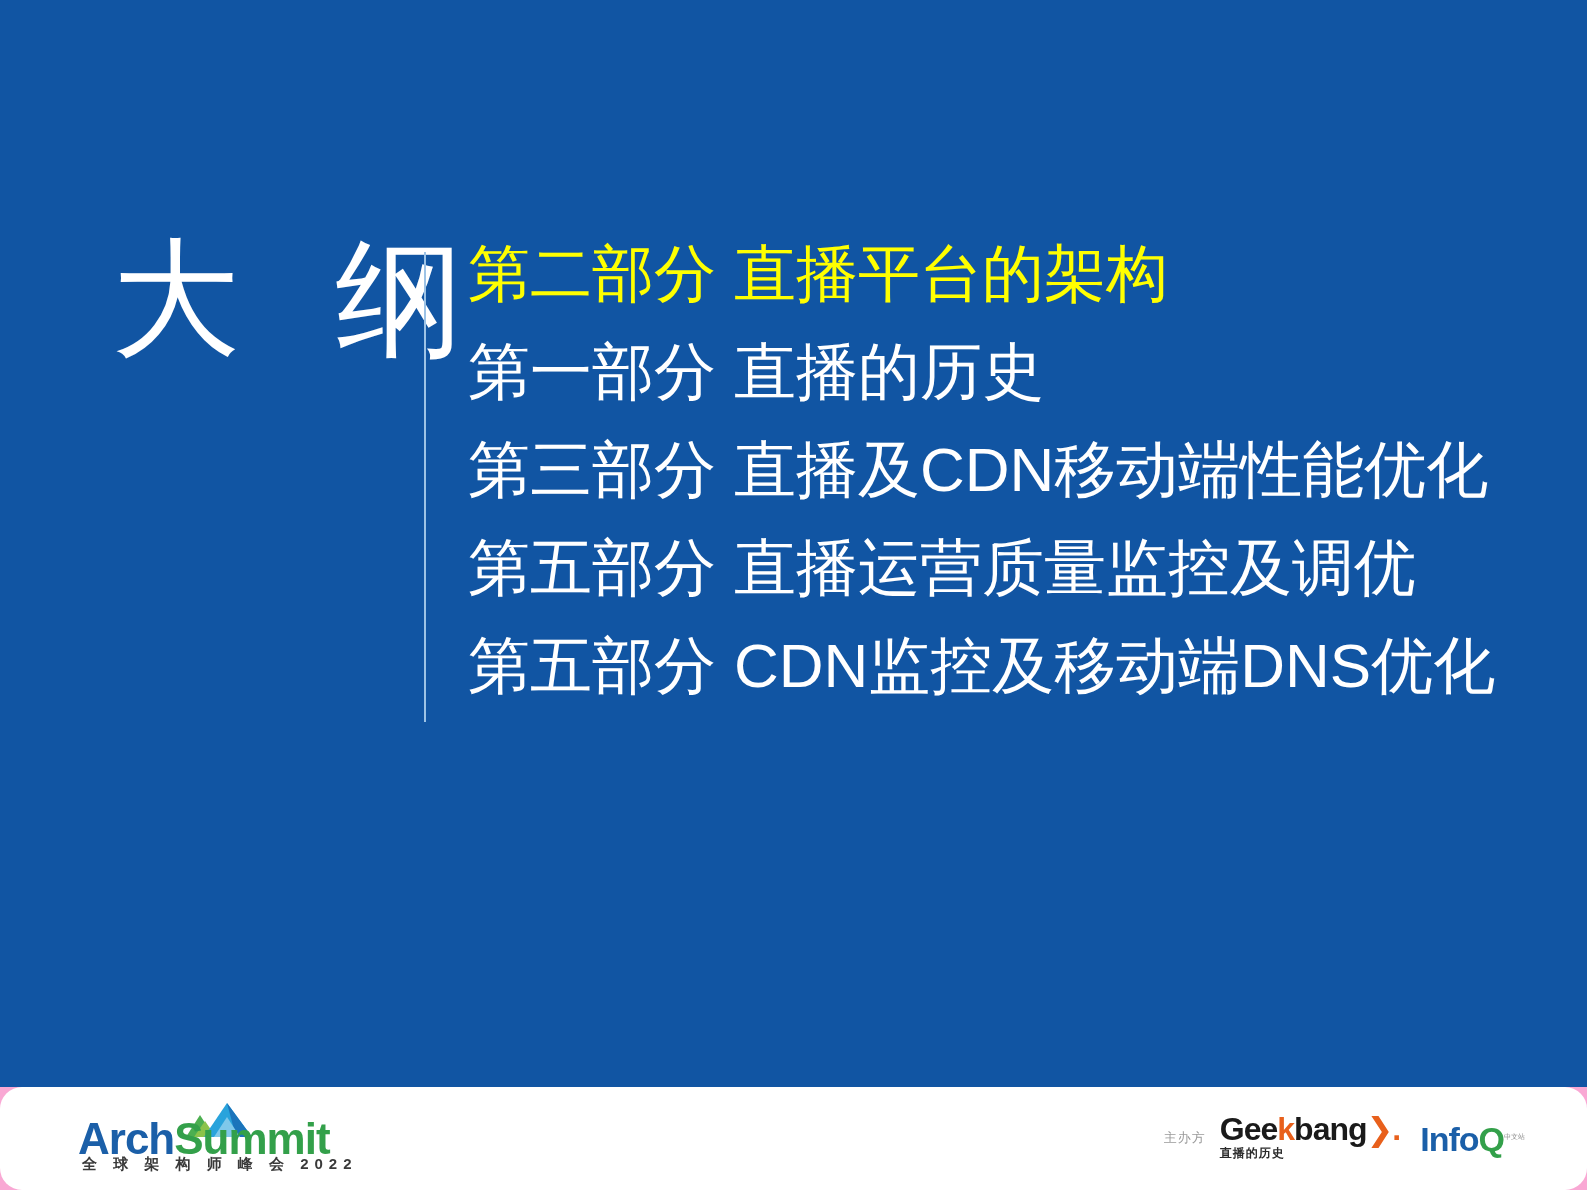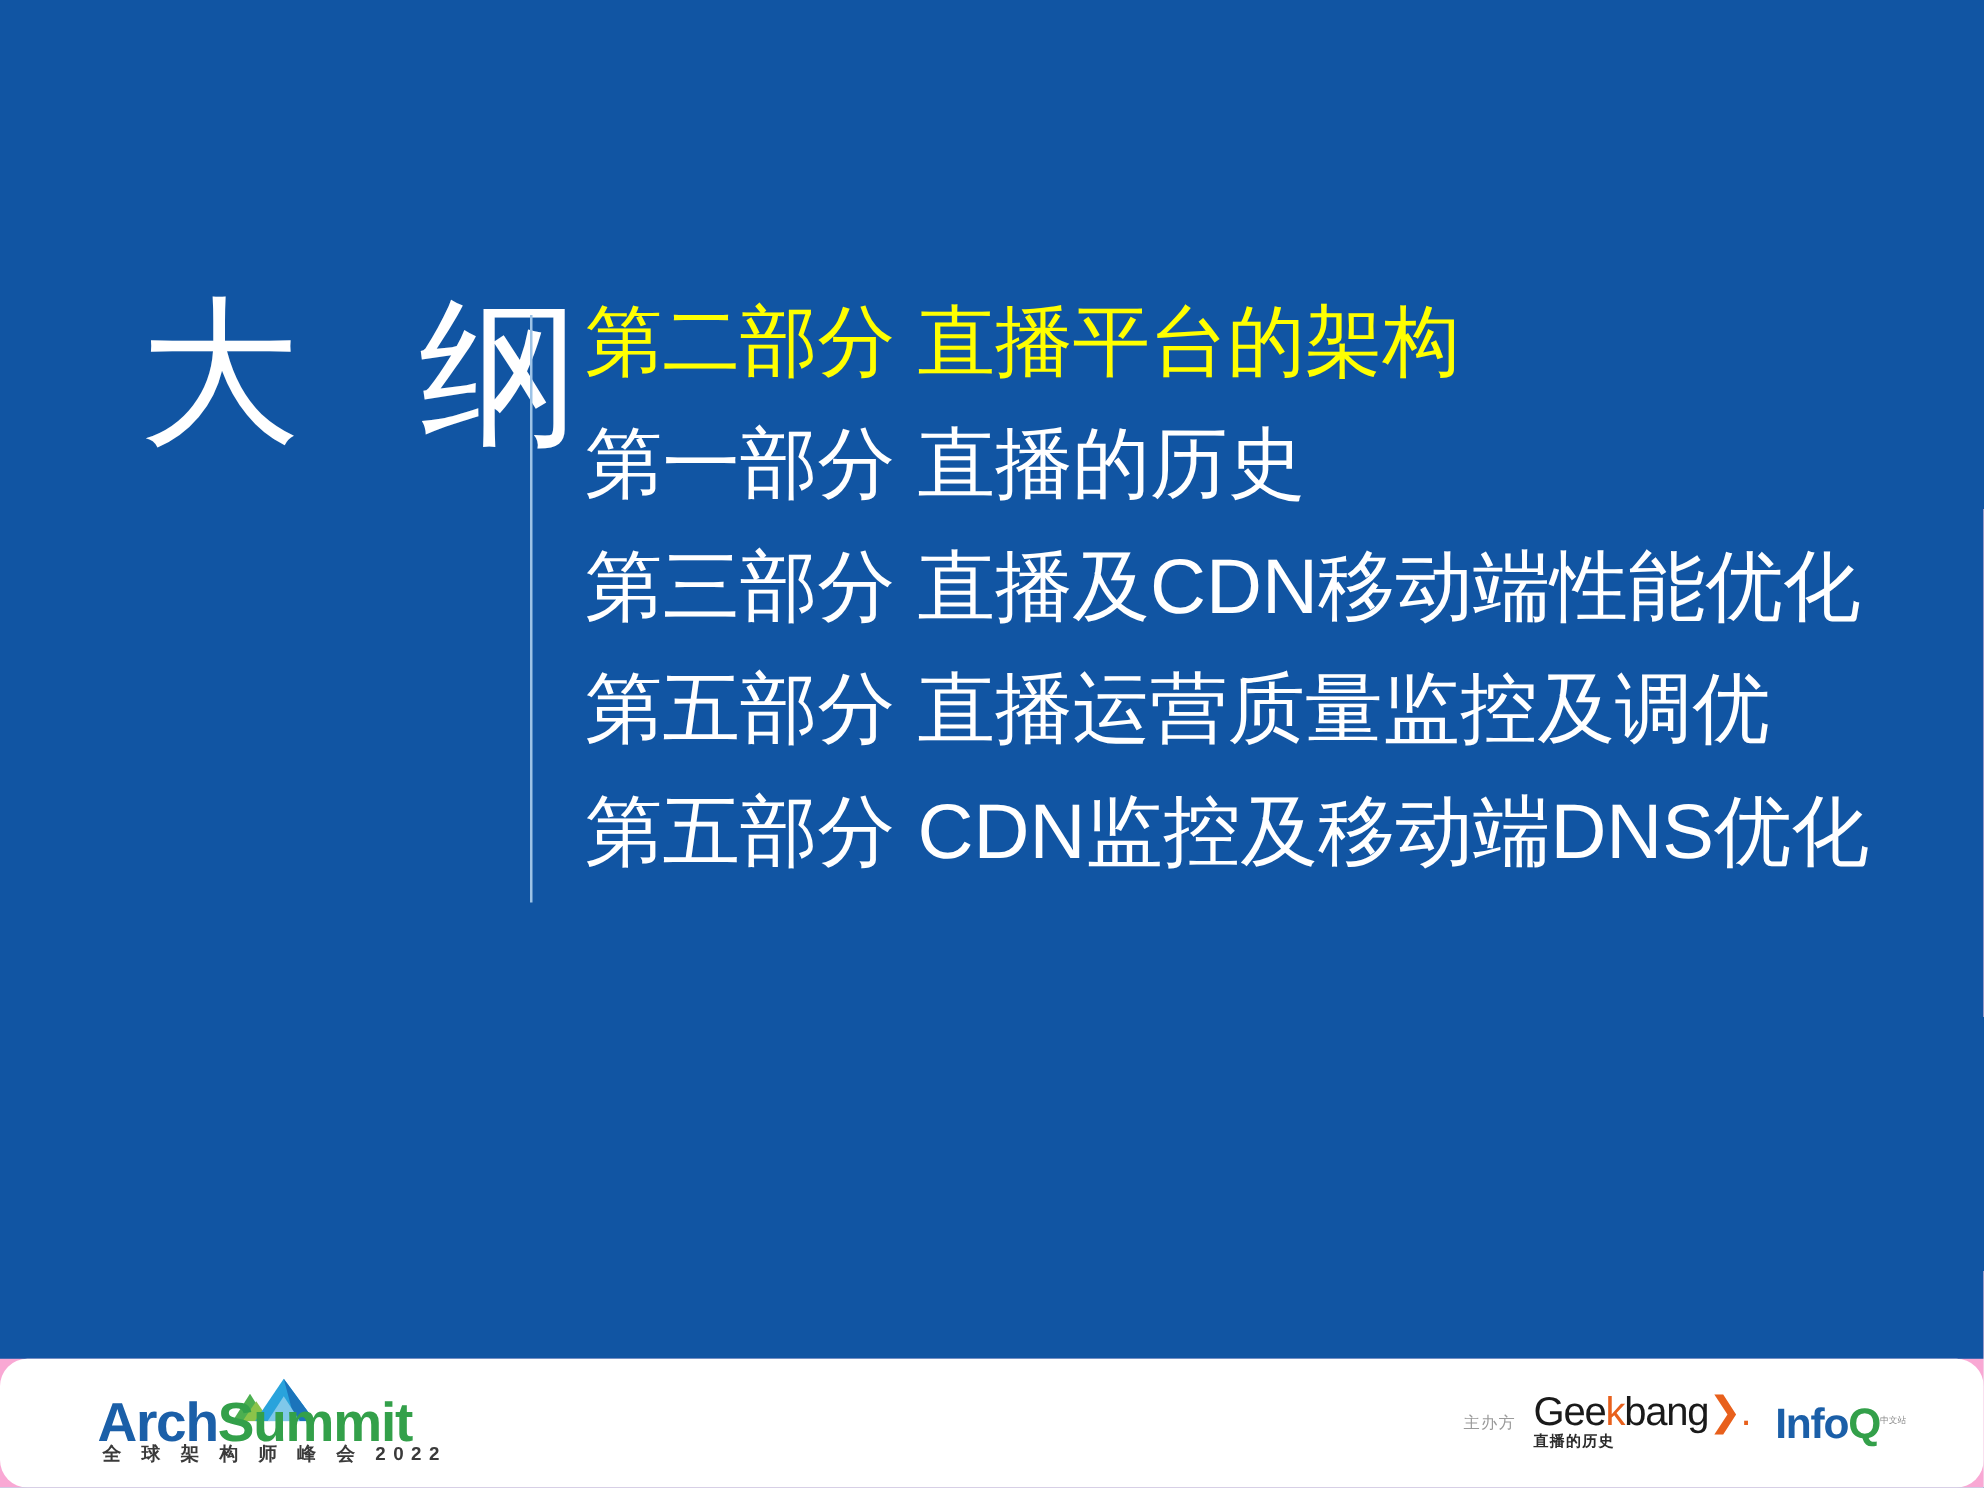--- a/index.html
+++ b/index.html
@@ -139,21 +139,21 @@
     margin-left: 15px;
   }
   .geekbang {
     position: relative;
     margin-right: 20px;
     height: 52px;
   }
   .gb-word {
     font-size: 32px;
     line-height: 34px;
-    font-weight: normal;
+    font-weight: bold;
     color: #1a1a1a;
     white-space: nowrap;
     letter-spacing: -1px;
   }
   .gb-k { color: #e8601c; }
   .gb-arrow { color: #e8601c; }
   .gb-sub {
     font-size: 12px;
     line-height: 14px;
     color: #2b2b2b;

